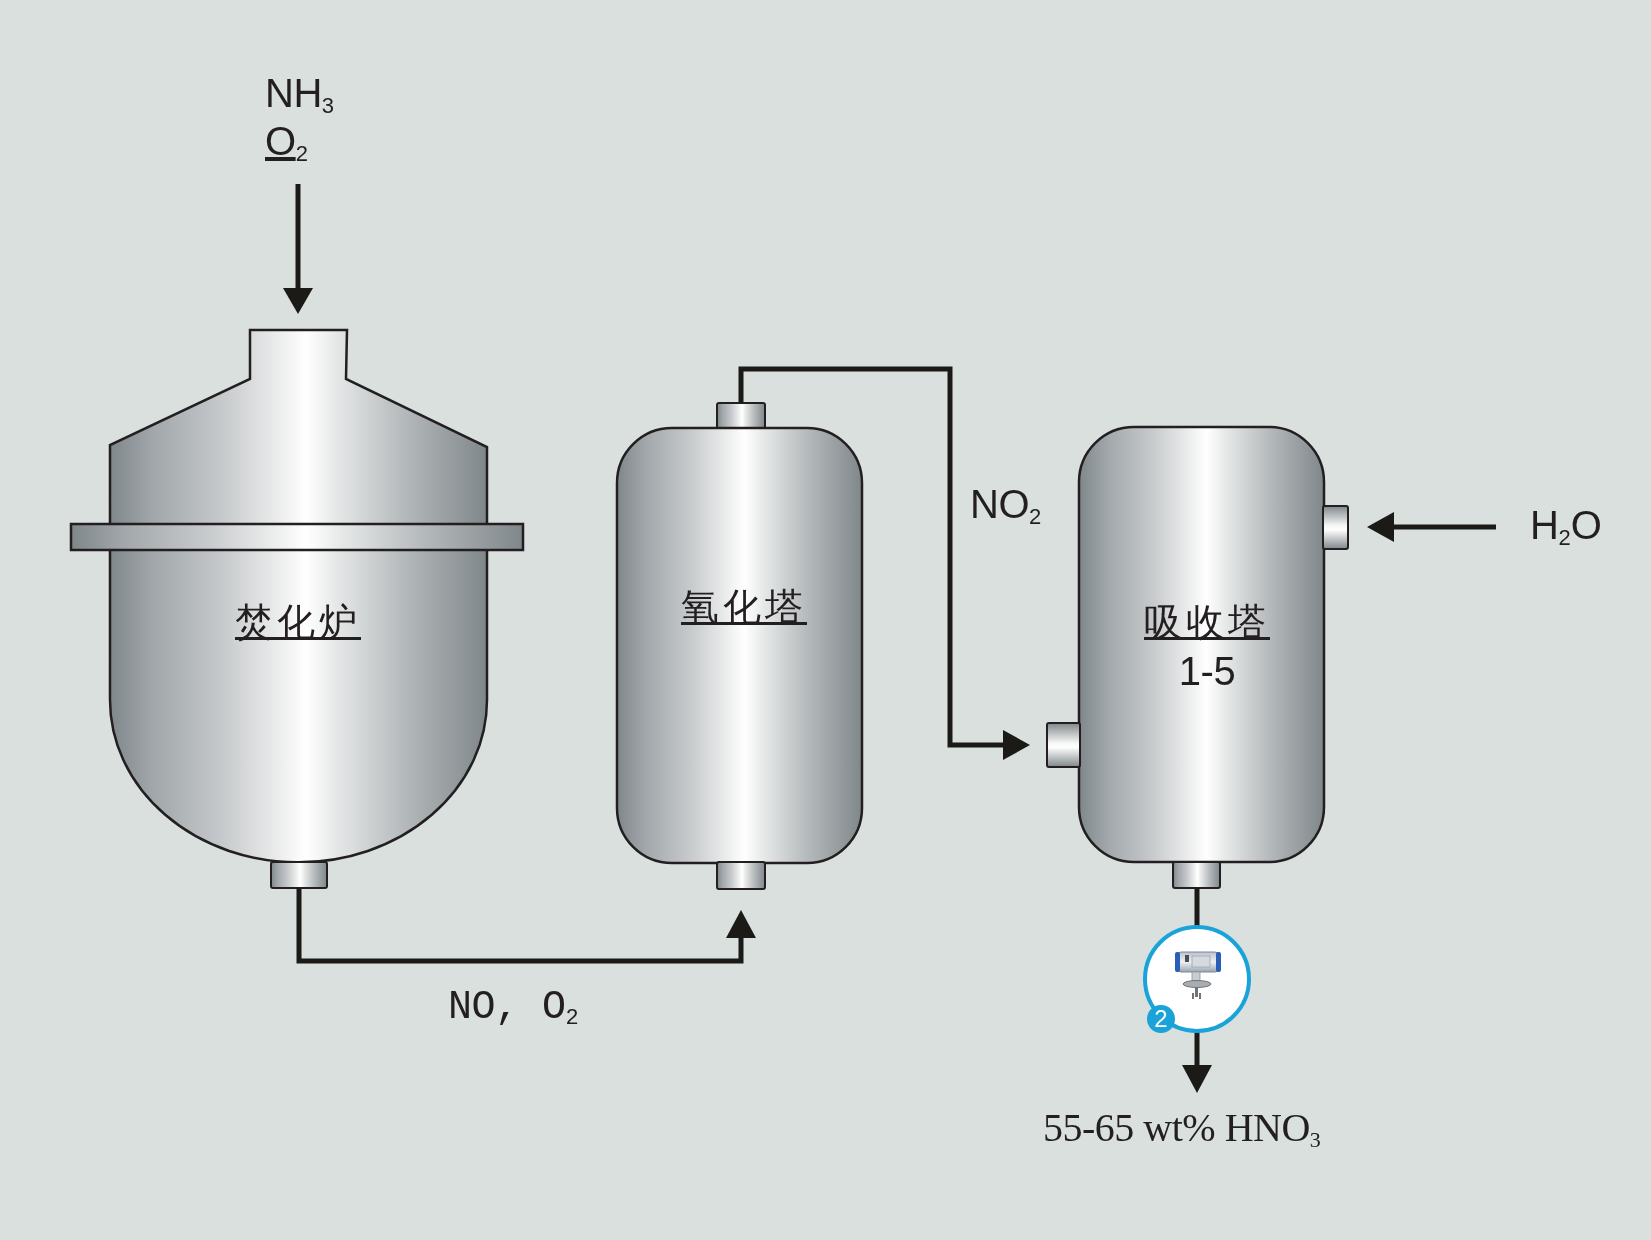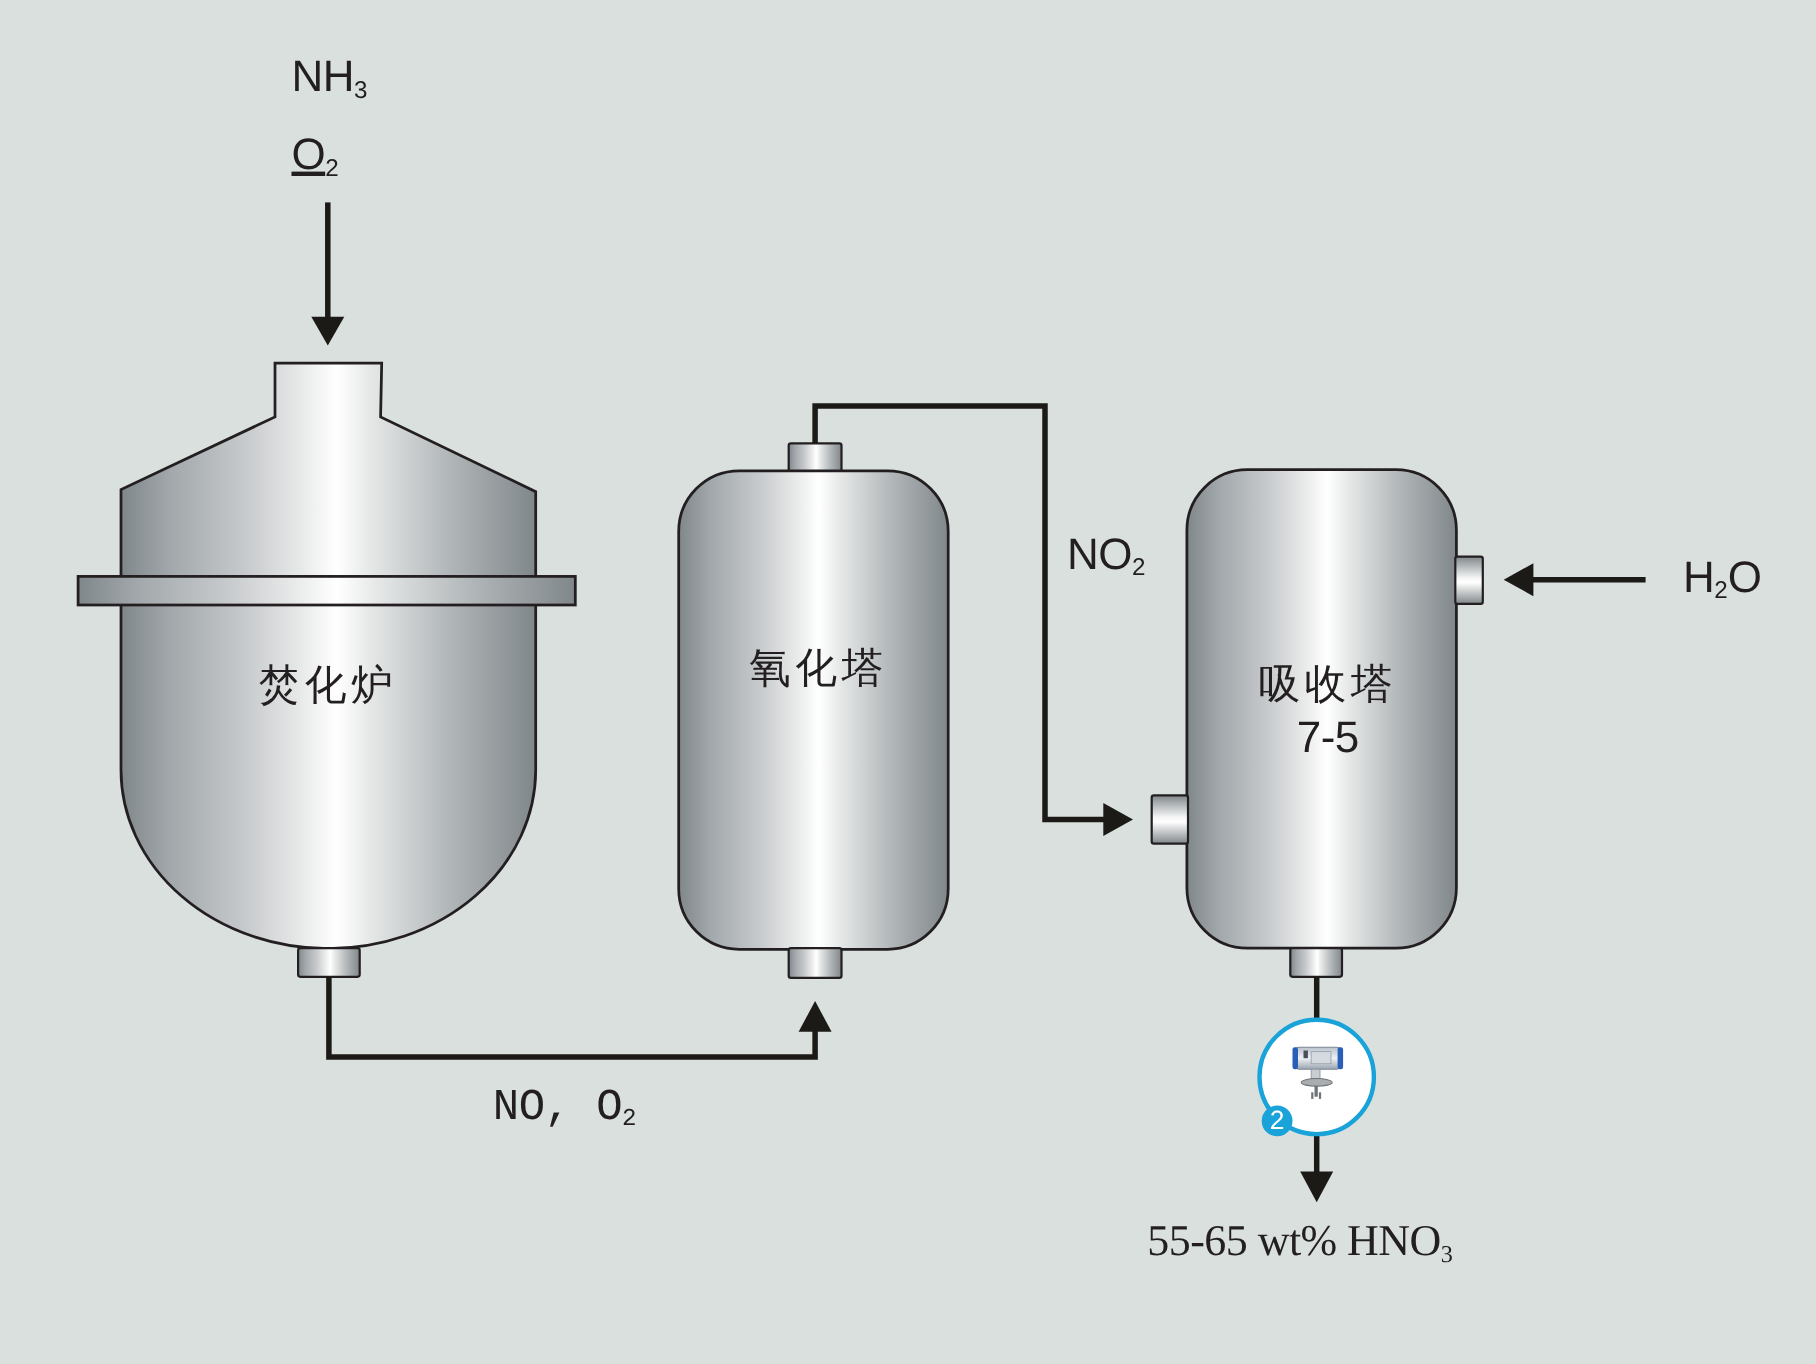--- a/index.html
+++ b/index.html
@@ -1,20 +1,20 @@
 <!DOCTYPE html>
 <html><head>
 <meta charset="utf-8">
 <style>
   html, body { margin: 0; padding: 0; }
   body { width: 1651px; height: 1240px; background: #d9e0de; overflow: hidden; position: relative; font-family: "Liberation Sans", "DejaVu Sans", sans-serif; }
   #diagram { position: absolute; left: 0; top: 0; width: 1651px; height: 1240px; }
   .lbl { position: absolute; color: #231f20; font-size: 40px; line-height: 1; white-space: nowrap; letter-spacing: -0.5px; }
   .lbl sub { font-size: 22px; vertical-align: -6px; letter-spacing: 0; }
-  .cjk { font-family: "DejaVu Sans", sans-serif; font-size: 38px; letter-spacing: 4px; }
+  .cjk { font-family: "DejaVu Sans", sans-serif; font-size: 38px; letter-spacing: 4px; text-decoration: underline; }
   .center { transform: translateX(-50%); text-align: right; }
 </style>
 </head>
 <body>
 
 <svg id="diagram" xmlns="http://www.w3.org/2000/svg" width="1651" height="1240" viewBox="0 0 1651 1240">
   <defs>
     <linearGradient id="steel" x1="0" y1="0" x2="1" y2="0">
       <stop offset="0" stop-color="#80878a"></stop>
       <stop offset="0.12" stop-color="#a2a8ab"></stop>
@@ -94,26 +94,26 @@
       <rect x="1192" y="972" width="8" height="9" fill="#c8cdd2" stroke="#8d959c" stroke-width="0.8"></rect>
       <ellipse cx="1197" cy="984" rx="14" ry="3.5" fill="#a9adb0" stroke="#6f7478" stroke-width="1"></ellipse>
       <rect x="1195" y="987" width="3" height="10" fill="#6f7478"></rect>
       <rect x="1192" y="993" width="2" height="6" fill="#6f7478"></rect>
       <rect x="1199" y="993" width="2" height="6" fill="#6f7478"></rect>
     </g>
     <circle cx="1161" cy="1019" r="14" fill="#1aa3d8"></circle>
   </g>
 </svg>
 
-<div class="lbl" style="left:265px; top:50px;text-align:right;"><span>NH</span><sub>3</sub></div>
+<div class="lbl" style="left:265px; top:73px;text-align:right;"><span>NH</span><sub>3</sub></div>
 <div class="lbl" style="left:265px; top:121px;text-decoration:underline;"><span>O</span><sub>2</sub></div>
 
 <div class="lbl cjk" style="left:235px; top:603px;">焚化炉</div>
 <div class="lbl cjk" style="left:681px; top:588px;">氧化塔</div>
 <div class="lbl cjk center" style="left:1207px; top:603px;">吸收塔</div>
-<div class="lbl center" style="left:1207px; top:651px;">7-5</div>
+<div class="lbl center" style="left:1207px; top:651px;">1-5</div>
 
 <div class="lbl" style="left:448px; top:988px;font-family:Liberation Mono, monospace;"><span>NO, O</span><sub>2</sub></div>
 <div class="lbl" style="left:970px; top:484px;"><span>NO</span><sub>2</sub></div>
 <div class="lbl" style="left:1514px; top:505px;margin-left:16px;"><span>H</span><sub>2</sub><span>O</span></div>
 <div class="lbl" style="left:1043px; top:1108px;font-family:Liberation Serif, serif;"><span>55-65 wt% HNO</span><sub>3</sub></div>
 
 <div style="position:absolute; left:1149px; top:1005px; width:24px; height:28px; color:#fff; font-size:24px; line-height:28px; text-align:center; font-family:'Liberation Sans', sans-serif;">2</div>
 
 </body></html>

